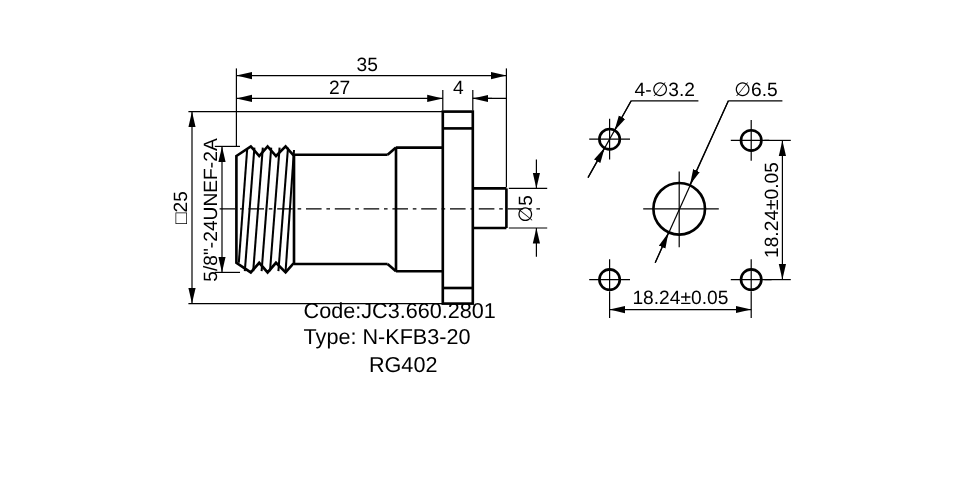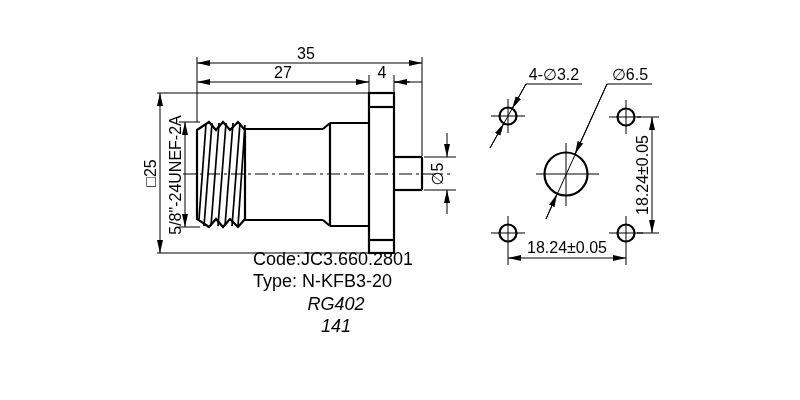--- a/index.html
+++ b/index.html
@@ -2,21 +2,21 @@
 <html><head>
 <meta charset="utf-8">
 <style>
   html,body{margin:0;padding:0;background:#fff;}
   .canvas{position:relative;width:675px;height:400px;background:#fff;overflow:hidden;
           font-family:"Liberation Sans","DejaVu Sans",sans-serif;}
   svg{position:absolute;left:0;top:0;}
   svg text{font-family:"Liberation Sans","DejaVu Sans",sans-serif;font-size:16px;fill:#000;}
   .title-block{position:absolute;left:253px;top:248px;width:166px;color:#000;
                font-size:18px;line-height:22.4px;white-space:nowrap;}
-  .tb-center{text-align:center;font-style:italic;}
+  .tb-center{text-align:center;}
 </style>
 </head>
 <body>
 
 <div class="canvas">
 
 <svg width="800" height="400" viewBox="0 0 800 400">
   <defs>
     <marker id="arr" markerUnits="userSpaceOnUse" markerWidth="14" markerHeight="8" refX="13" refY="4" orient="auto-start-reverse">
       <path d="M13,4 L0,1 L0,7 Z" fill="#000"></path>
@@ -145,16 +145,15 @@
     <text x="630" y="80" text-anchor="middle">∅6.5</text>
     <text x="567" y="253" text-anchor="middle">18.24±0.05</text>
     <text transform="translate(648,175) rotate(-90)" text-anchor="middle">18.24±0.05</text>
   </g>
 </svg>
 
 <div class="title-block">
   <div>Code:JC3.660.2801</div>
   <div>Type: N-KFB3-20</div>
   <div class="tb-center">RG402</div>
-  <div class="tb-center">141</div>
 </div>
 
 </div>
 
 </body></html>

